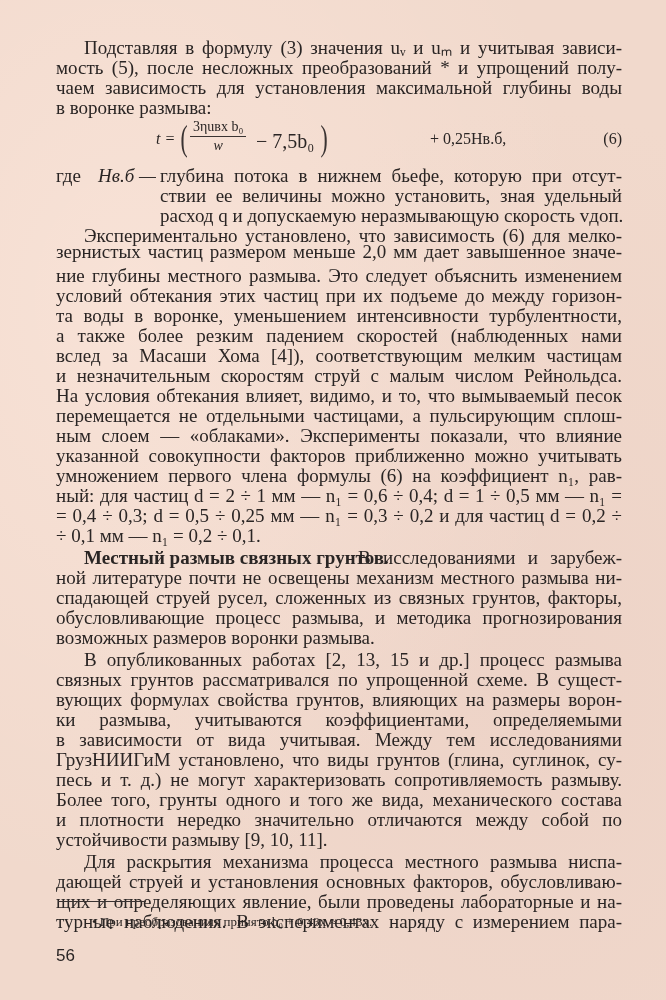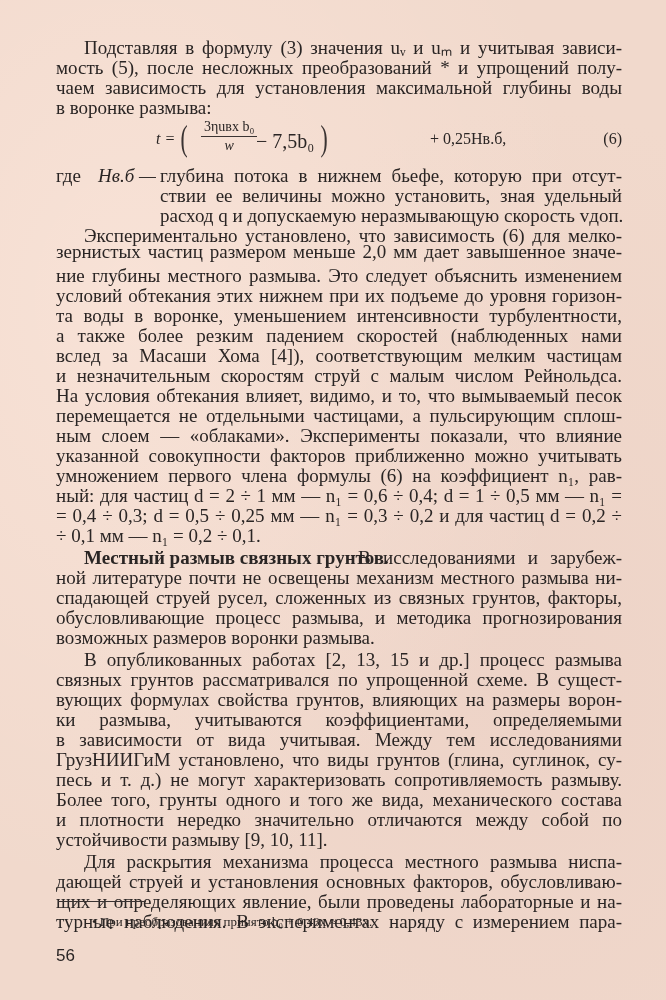--- a/index.html
+++ b/index.html
@@ -40,40 +40,40 @@
 <div class="page">
 
   <div class="line just indent" style="top:0px">Подставляя в формулу (3) значения uᵥ и uₘ и учитывая зависи-</div>
   <div class="line just" style="top:20px">мость (5), после несложных преобразований * и упрощений полу-</div>
   <div class="line just" style="top:40px">чаем зависимость для установления максимальной глубины воды</div>
   <div class="line" style="top:60px">в воронке размыва:</div>
 
   <div class="formula">
     <span class="lhs">t =</span>
     <span class="paren" style="left:122px">(</span>
-    <span class="frac" style="left:134px; top:2px;margin-left:11px;">
+    <span class="frac" style="left:134px; top:2px;">
       <span class="num">3ηuвх b₀</span>
       <span class="den" style="font-style:italic">w</span>
     </span>
     <span class="mid" style="left:200px">− 7,5b₀</span>
     <span class="paren" style="left:262px">)</span>
     <span class="tail" style="left:374px">+ 0,25Hв.б,</span>
     <span class="eqno">(6)</span>
   </div>
 
   <div class="line" style="top:128px; left:0">где</div>
   <div class="line" style="top:128px; left:42px; font-style:italic">Hв.б —</div>
   <div class="line" style="top:128px; left:104px; width:462px; text-align:justify; text-align-last:justify">глубина потока в нижнем бьефе, которую при отсут-</div>
   <div class="line" style="top:148px; left:104px; width:462px; text-align:justify; text-align-last:justify">ствии ее величины можно установить, зная удельный</div>
   <div class="line" style="top:168px; left:104px">расход q и допускаемую неразмывающую скорость vдоп.</div>
 
   <div class="line just indent" style="top:188px">Экспериментально установлено, что зависимость (6) для мелко-</div>
   <div class="line just" style="top:204px">зернистых частиц размером меньше 2,0 мм дает завышенное значе-</div>
   <div class="line just" style="top:228px">ние глубины местного размыва. Это следует объяснить изменением</div>
-  <div class="line just" style="top:248px">условий обтекания этих нижнем при их подъеме до уровня горизон-</div>
+  <div class="line just" style="top:248px">условий обтекания этих частиц при их подъеме до между горизон-</div>
   <div class="line just" style="top:268px">та воды в воронке, уменьшением интенсивности турбулентности,</div>
   <div class="line just" style="top:288px">а также более резким падением скоростей (наблюденных нами</div>
   <div class="line just" style="top:308px">вслед за Масаши Хома [4]), соответствующим мелким частицам</div>
   <div class="line just" style="top:328px">и незначительным скоростям струй с малым числом Рейнольдса.</div>
   <div class="line just" style="top:348px">На условия обтекания влияет, видимо, и то, что вымываемый песок</div>
   <div class="line just" style="top:368px">перемещается не отдельными частицами, а пульсирующим сплош-</div>
   <div class="line just" style="top:388px">ным слоем — «облаками». Эксперименты показали, что влияние</div>
   <div class="line just" style="top:408px">указанной совокупности факторов приближенно можно учитывать</div>
   <div class="line just" style="top:428px">умножением первого члена формулы (6) на коэффициент n₁, рав-</div>
   <div class="line just" style="top:448px">ный: для частиц d = 2 ÷ 1  мм — n₁ = 0,6 ÷ 0,4;  d = 1 ÷ 0,5  мм — n₁ =</div>

